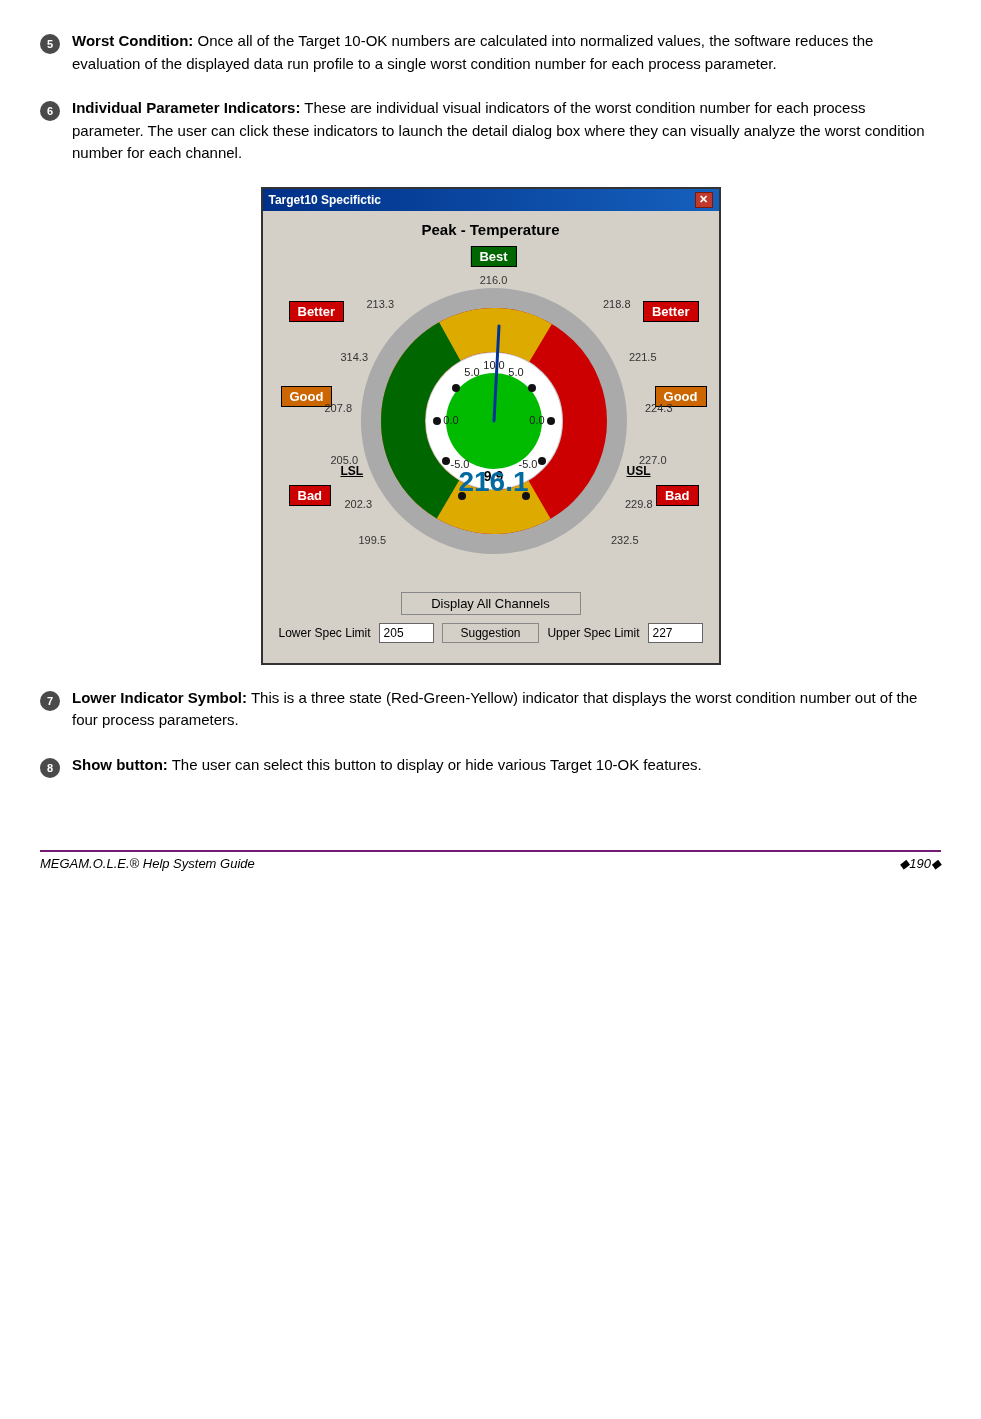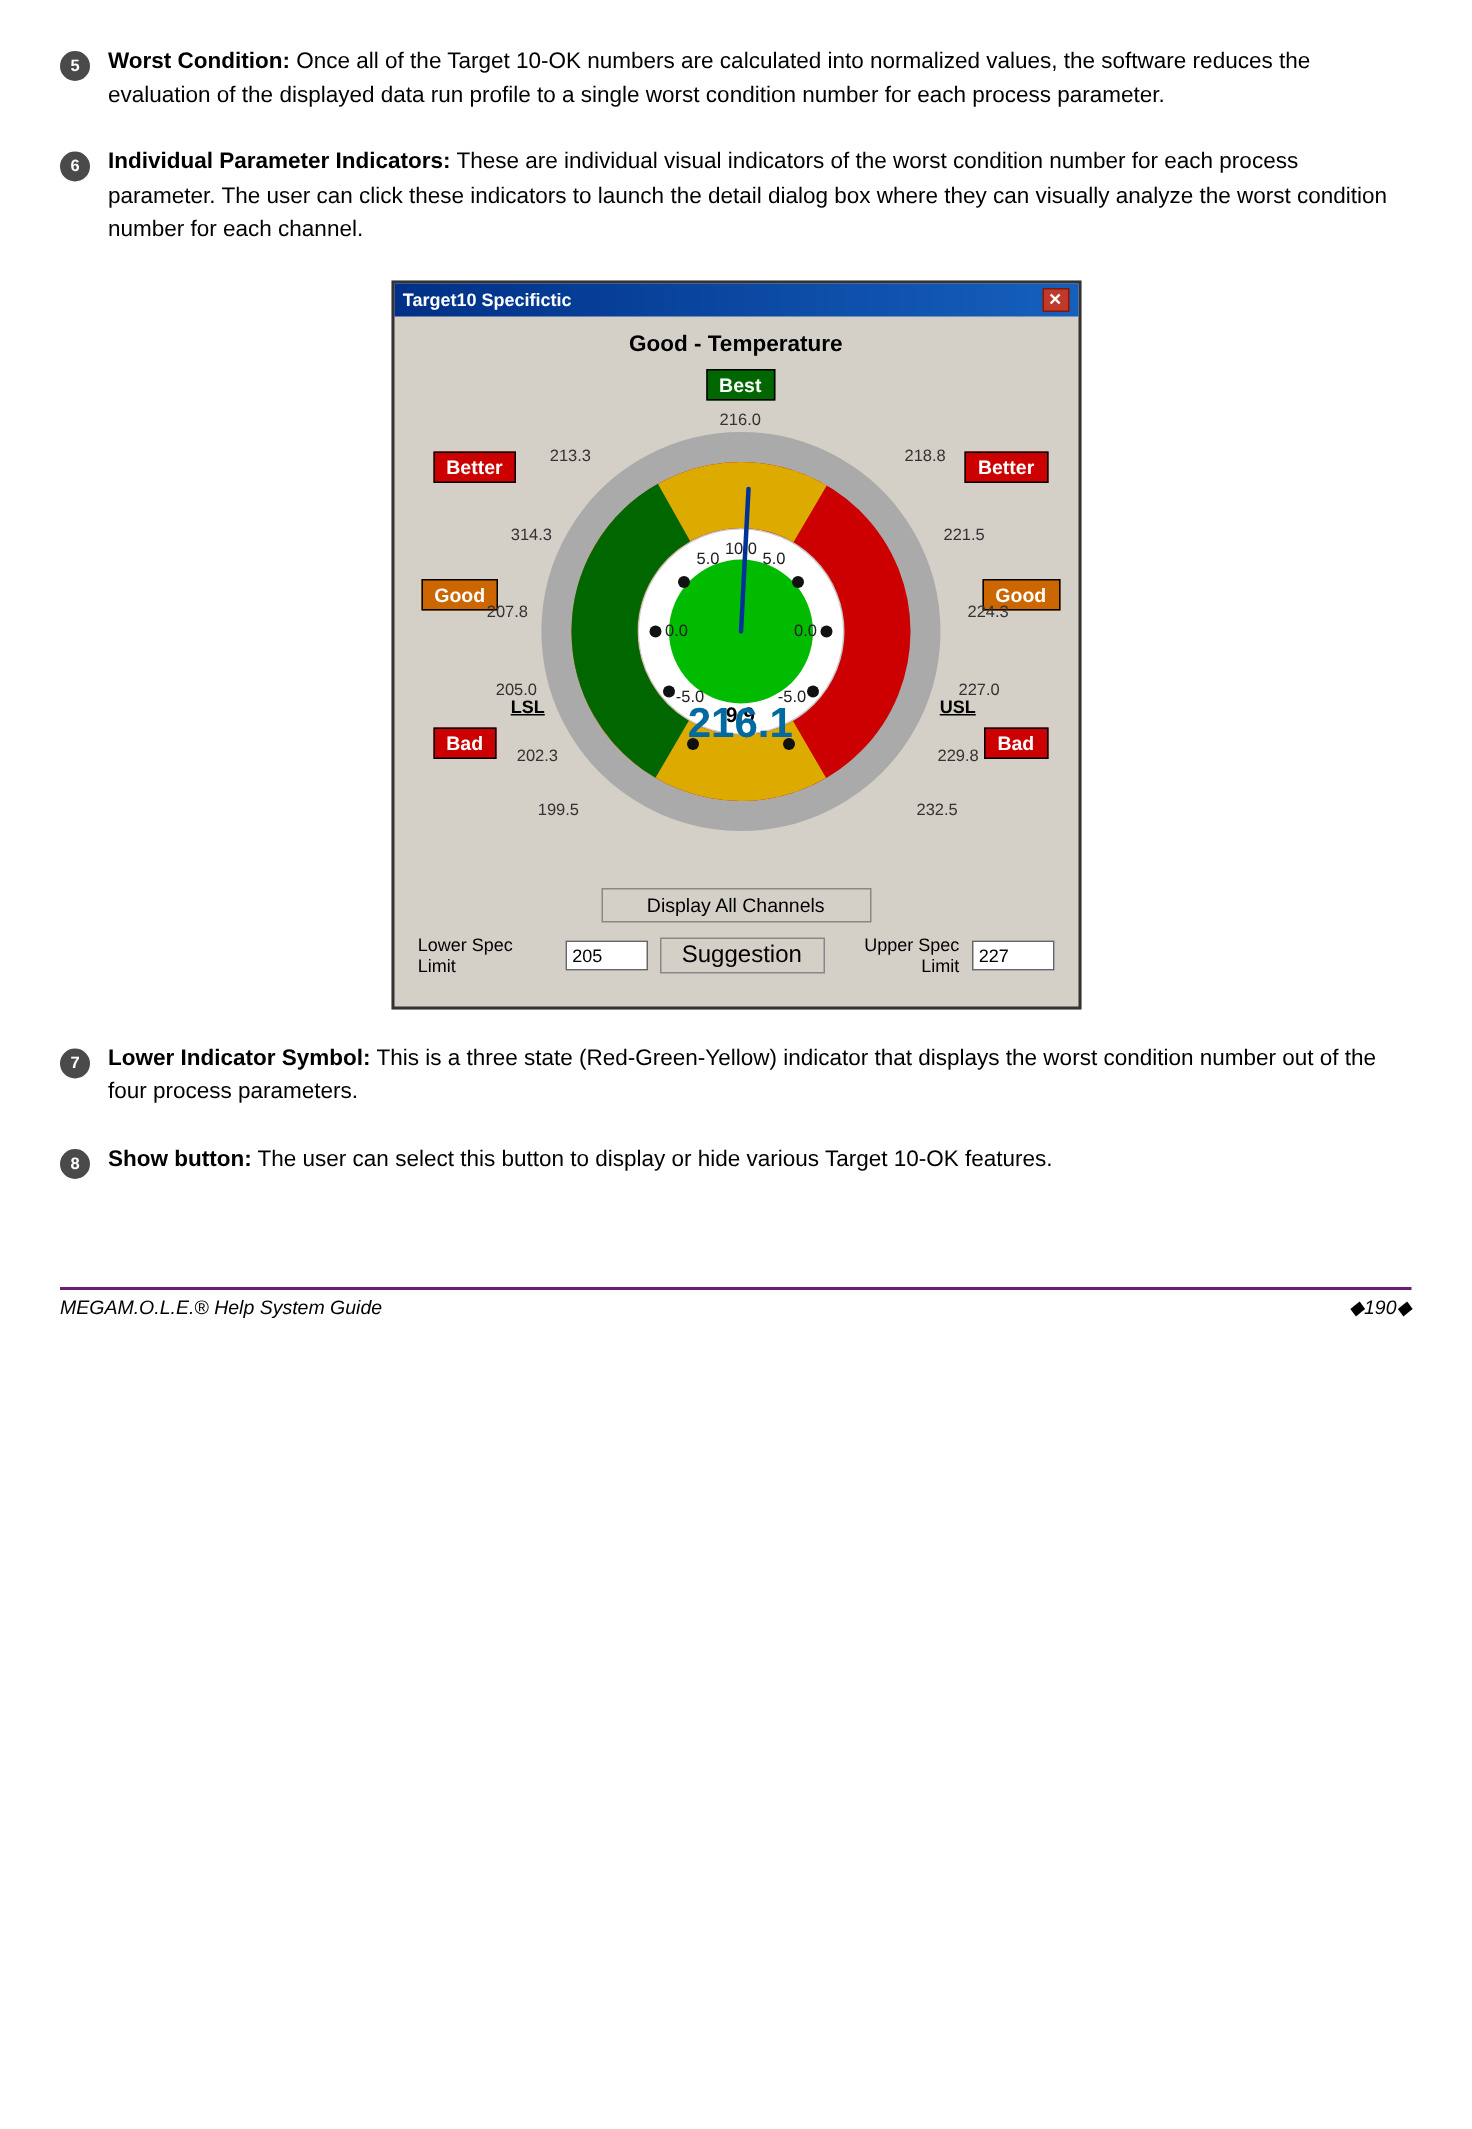--- a/index.html
+++ b/index.html
@@ -190,21 +190,21 @@
     .spec-input {
       border: 1px solid #666;
       background: #fff;
       font-size: 12px;
       padding: 2px 4px;
       width: 55px;
     }
     .suggestion-btn {
       border: 1px solid #888;
       background: #d4d0c8;
-      font-size: 16px;
+      font-size: 12px;
       padding: 2px 14px;
       cursor: pointer;
       flex: 1;
       text-align: center;
     }
     .ok-cancel-area {
       display: flex;
       flex-direction: column;
       align-items: flex-end;
       margin-top: 4px;
@@ -257,21 +257,21 @@
     </div>
   </div>
 
   <div class="dialog-container">
     <div class="dialog-box">
       <div class="dialog-titlebar">
         <span class="dialog-title-text">Target10 Specifictic</span>
         <div class="dialog-close-btn">✕</div>
       </div>
       <div class="dialog-body">
-        <div class="gauge-title">Good - Temperature</div>
+        <div class="gauge-title">Peak - Temperature</div>
 
         <div class="gauge-area">
 
           <div class="label-box label-best" style="background:#006600;">Best</div>
 
           <div class="label-box label-better-tl">Better</div>
           <div class="label-box label-better-tr">Better</div>
 
           <div class="label-box label-good-ml" style="background:#cc6600;">Good</div>
           <div class="label-box label-good-mr" style="background:#cc6600;">Good</div>

